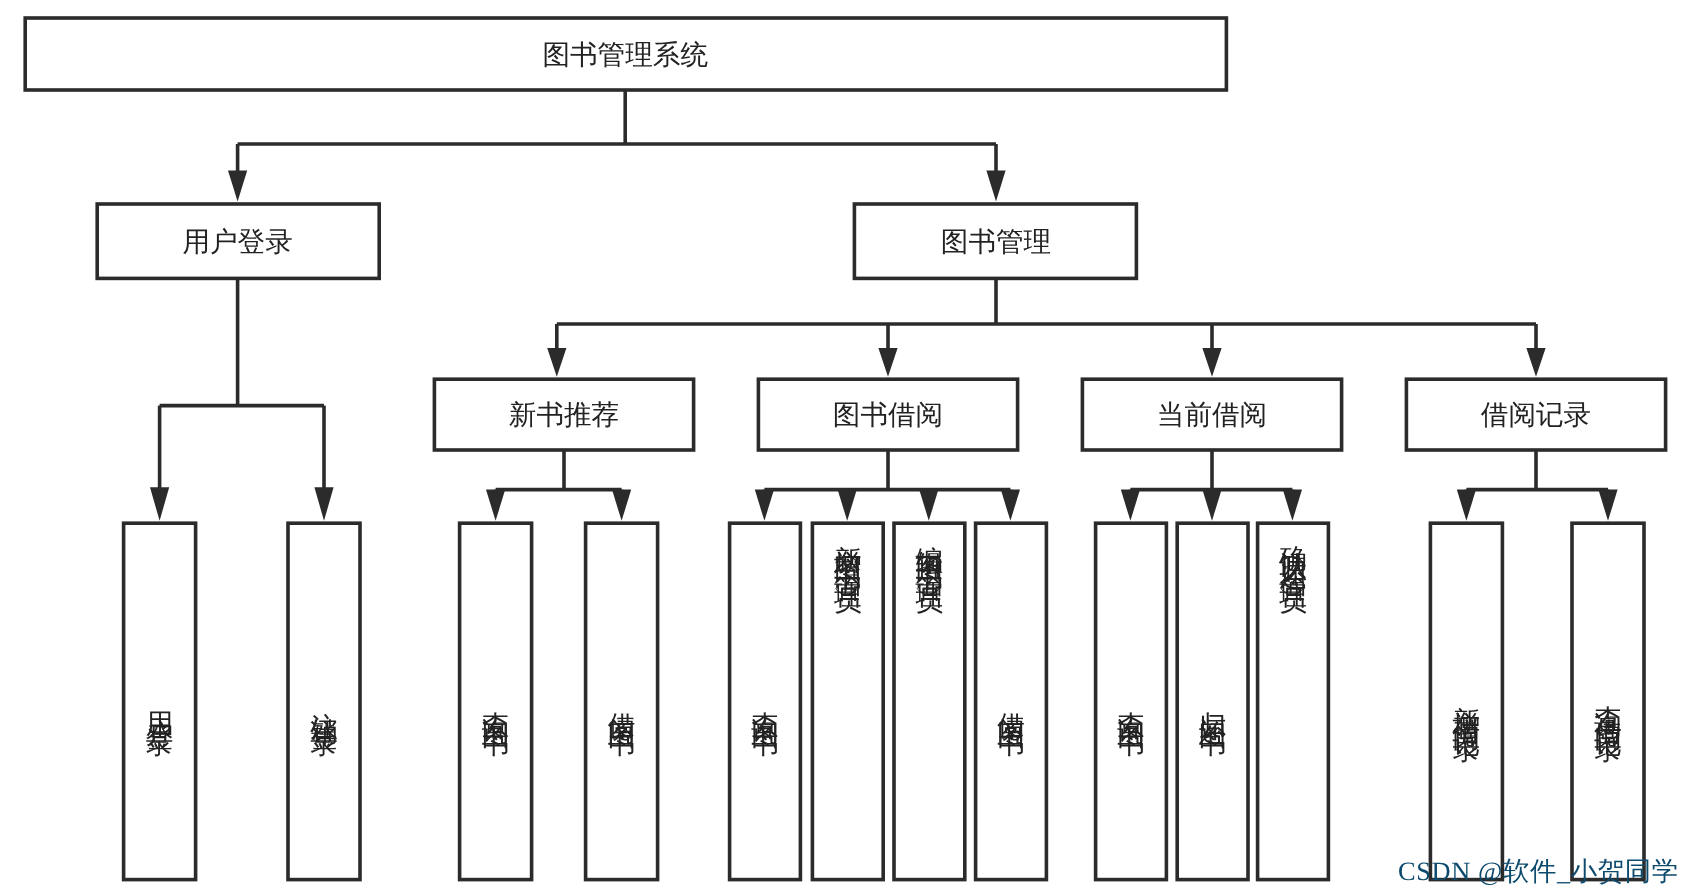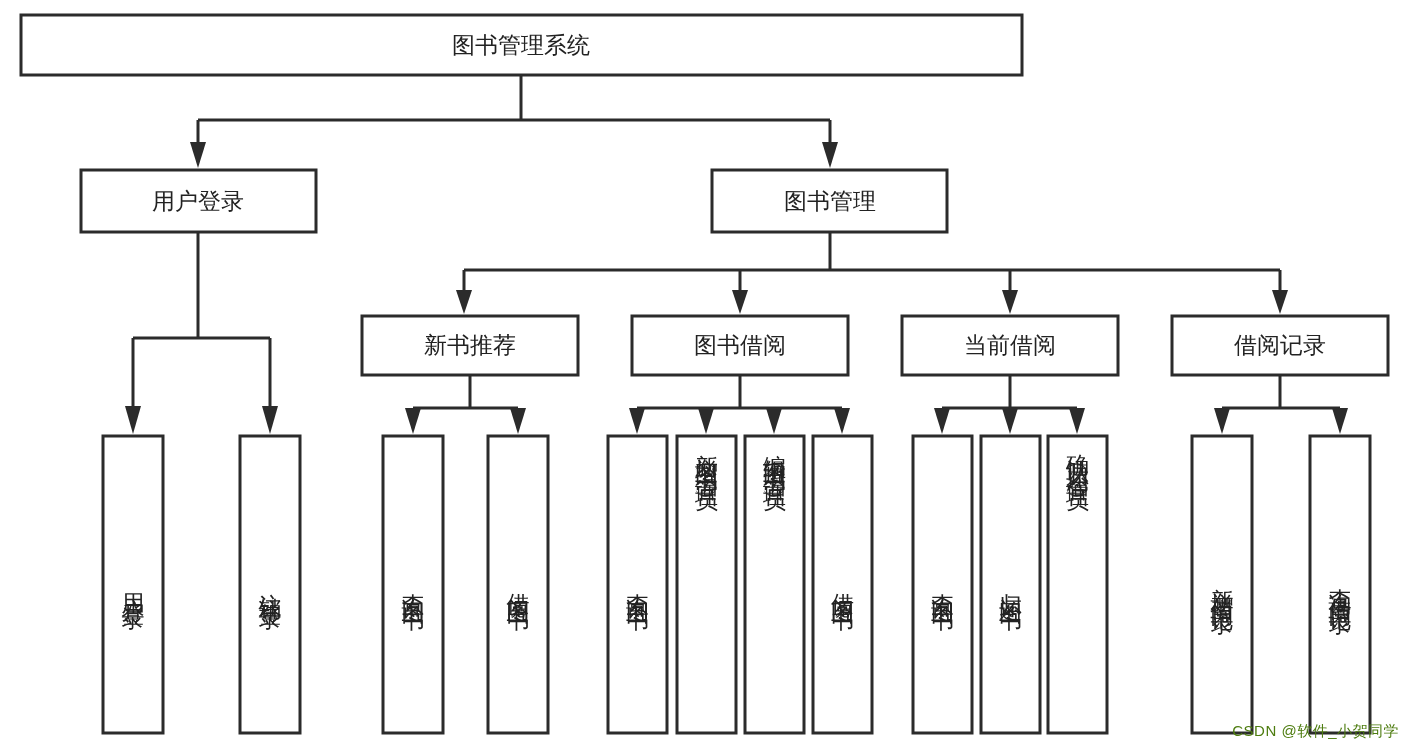--- a/index.html
+++ b/index.html
@@ -60,23 +60,23 @@
     color: #222222;
     letter-spacing: 5px;
     line-height: 1;
     white-space: nowrap;
     pointer-events: none;
   }
   .watermark {
     position: absolute;
     right: 6px;
     bottom: 6px;
-    font-family: Liberation Sans, sans-serif;
-    font-size: 15px;
-    color: #4d7c0f;
+    font-family: Liberation Serif, serif;
+    font-size: 22px;
+    color: #0c4a6e;
     letter-spacing: 0.5px;
     white-space: nowrap;
   }
 </style>
 </head>
 <body>
 
 <div id="diagram-root">
 
   <svg class="diagram" viewBox="0 0 1405 747">

